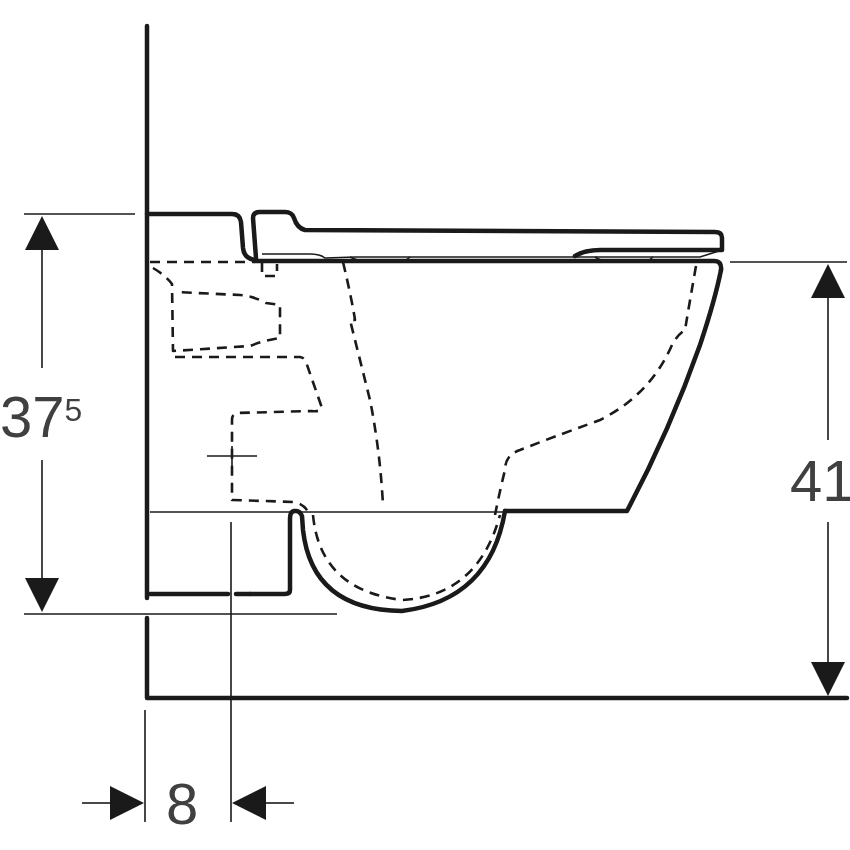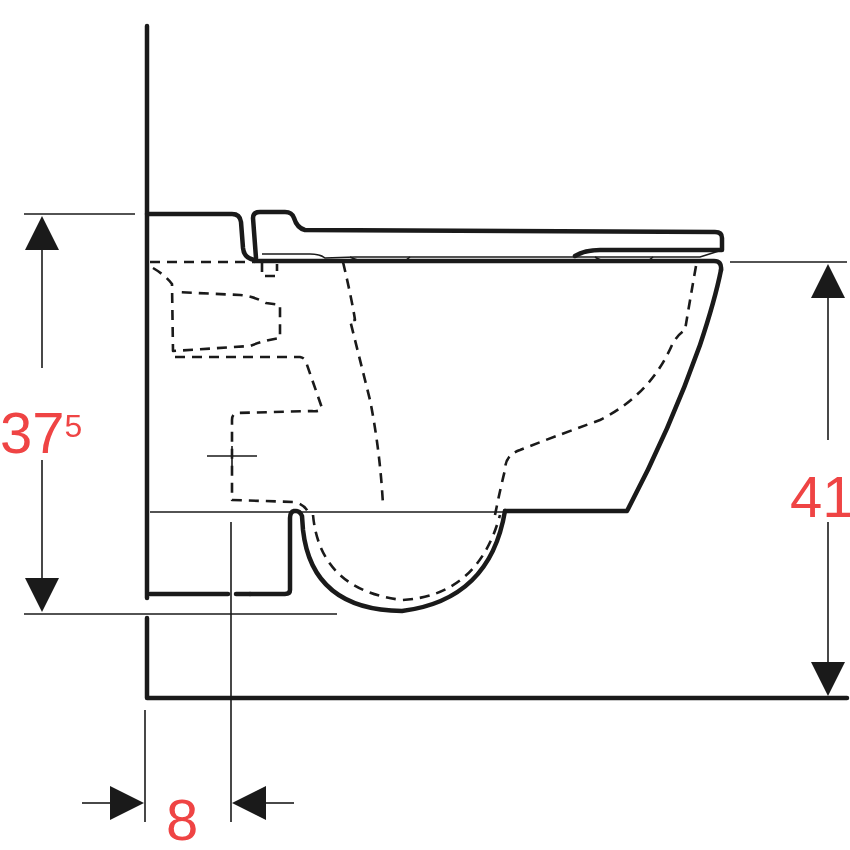--- a/index.html
+++ b/index.html
@@ -2,21 +2,21 @@
 <html><head>
   <meta charset="utf-8">
   <style>
     html, body { margin: 0; padding: 0; background: #ffffff; }
     body { width: 850px; height: 850px; overflow: hidden; position: relative; }
     #drawing { position: absolute; left: 0; top: 0; width: 850px; height: 850px; }
     .thick { fill: none; stroke: #1a1a1a; stroke-width: 4.5; stroke-linejoin: round; stroke-linecap: round; }
     .thin { fill: none; stroke: #1a1a1a; stroke-width: 1.6; }
     .dash { fill: none; stroke: #1a1a1a; stroke-width: 2.6; stroke-dasharray: 10 7; stroke-linejoin: round; }
     .arrow { fill: #1a1a1a; stroke: none; }
-    .dimtext { position: absolute; font-family: "Liberation Sans", sans-serif; color: #ef4444; line-height: 1; white-space: nowrap; margin-top: 16px; }
+    .dimtext { position: absolute; font-family: "Liberation Sans", sans-serif; color: #404040; line-height: 1; white-space: nowrap; }
     .dimtext sup { font-size: 0.55em; position: relative; top: -0.5em; vertical-align: baseline; }
     #dim-left { left: 0px; top: 388px; font-size: 58px; }
     #dim-right { left: 790px; top: 452px; font-size: 58px; }
     #dim-bottom { left: 166px; top: 775px; font-size: 58px; }
   </style>
 </head>
 <body>
 
 <svg id="drawing" viewBox="0 0 850 850" xmlns="http://www.w3.org/2000/svg">
 

